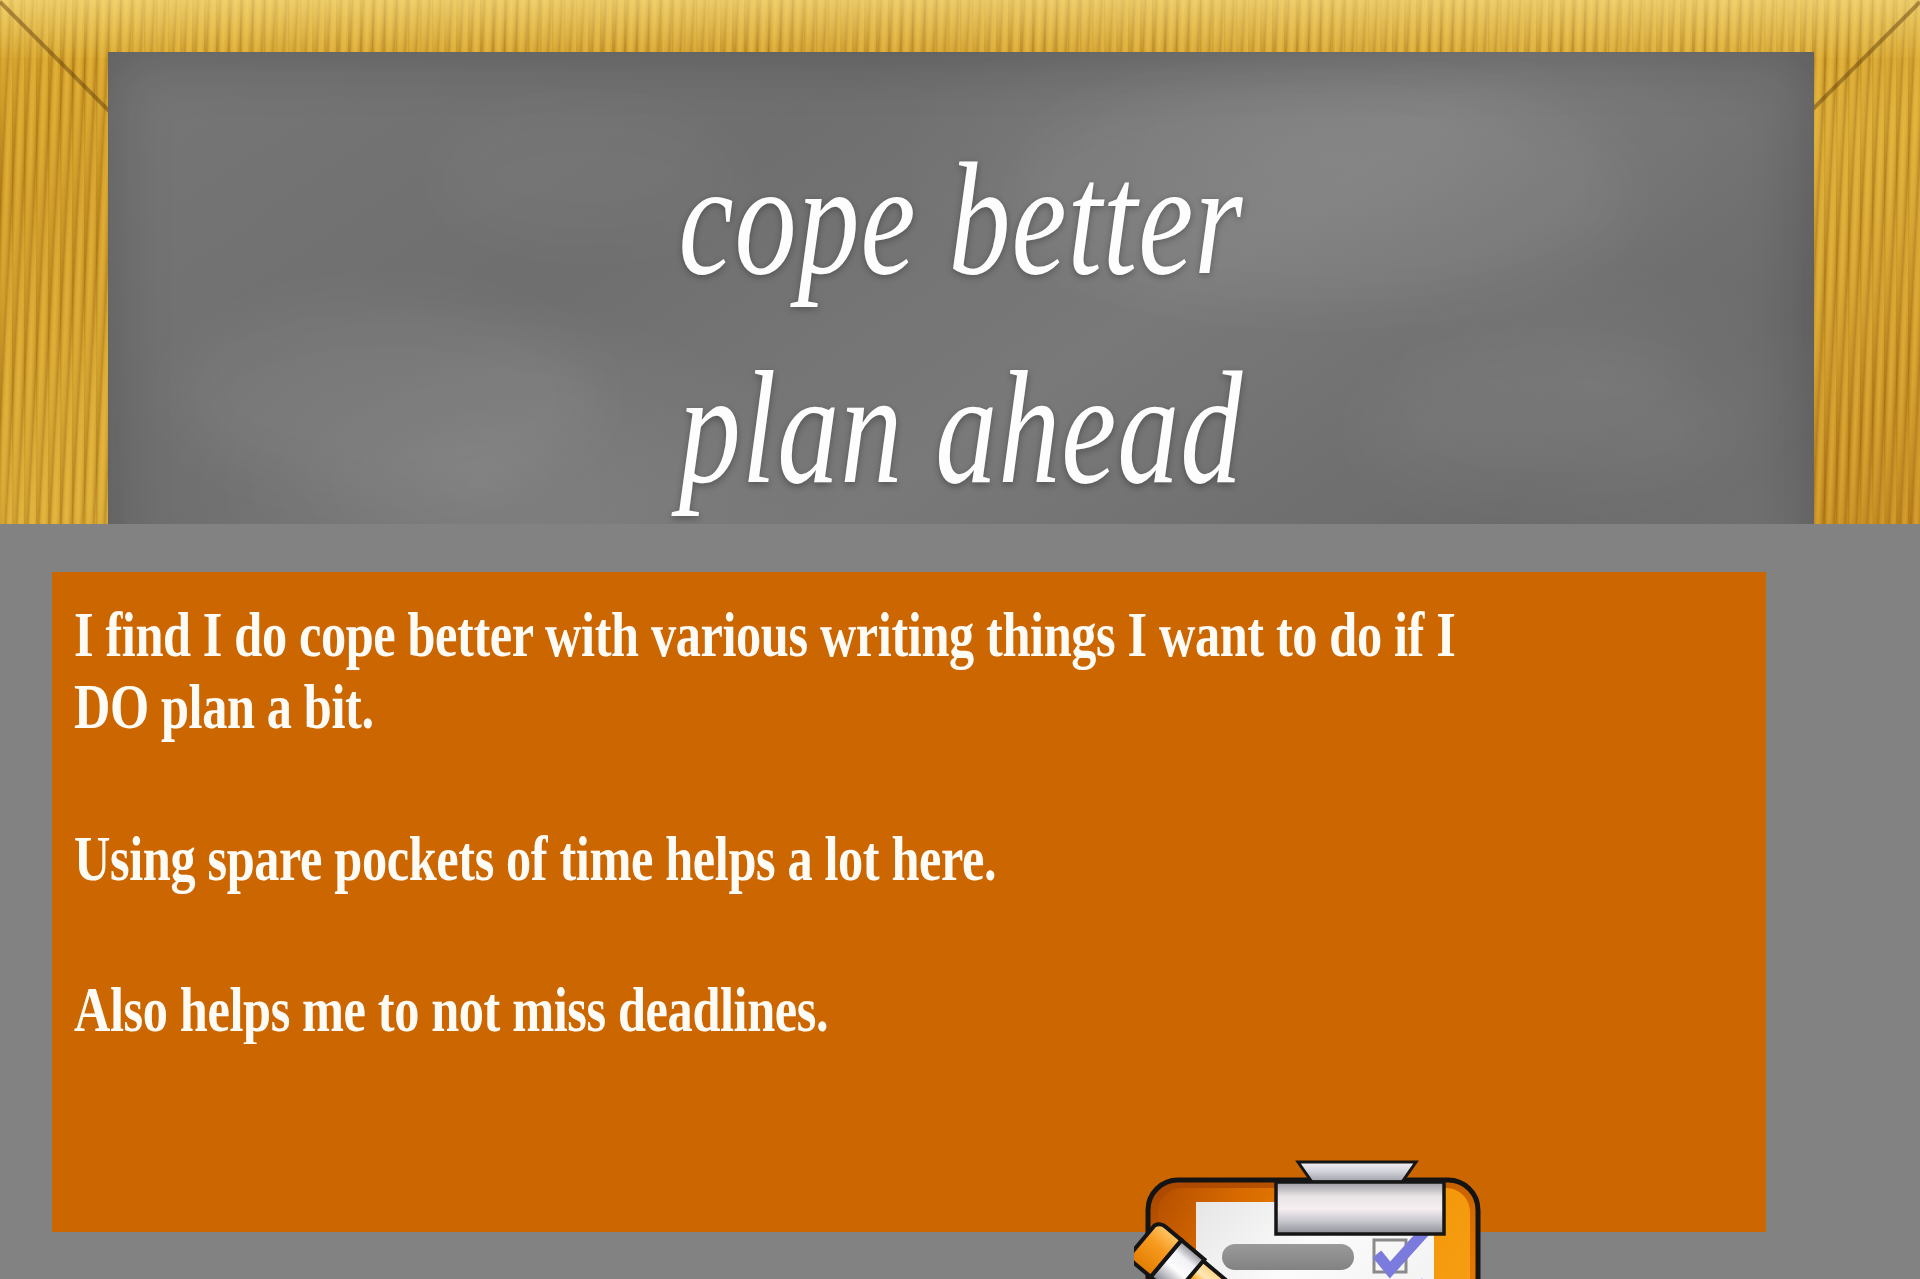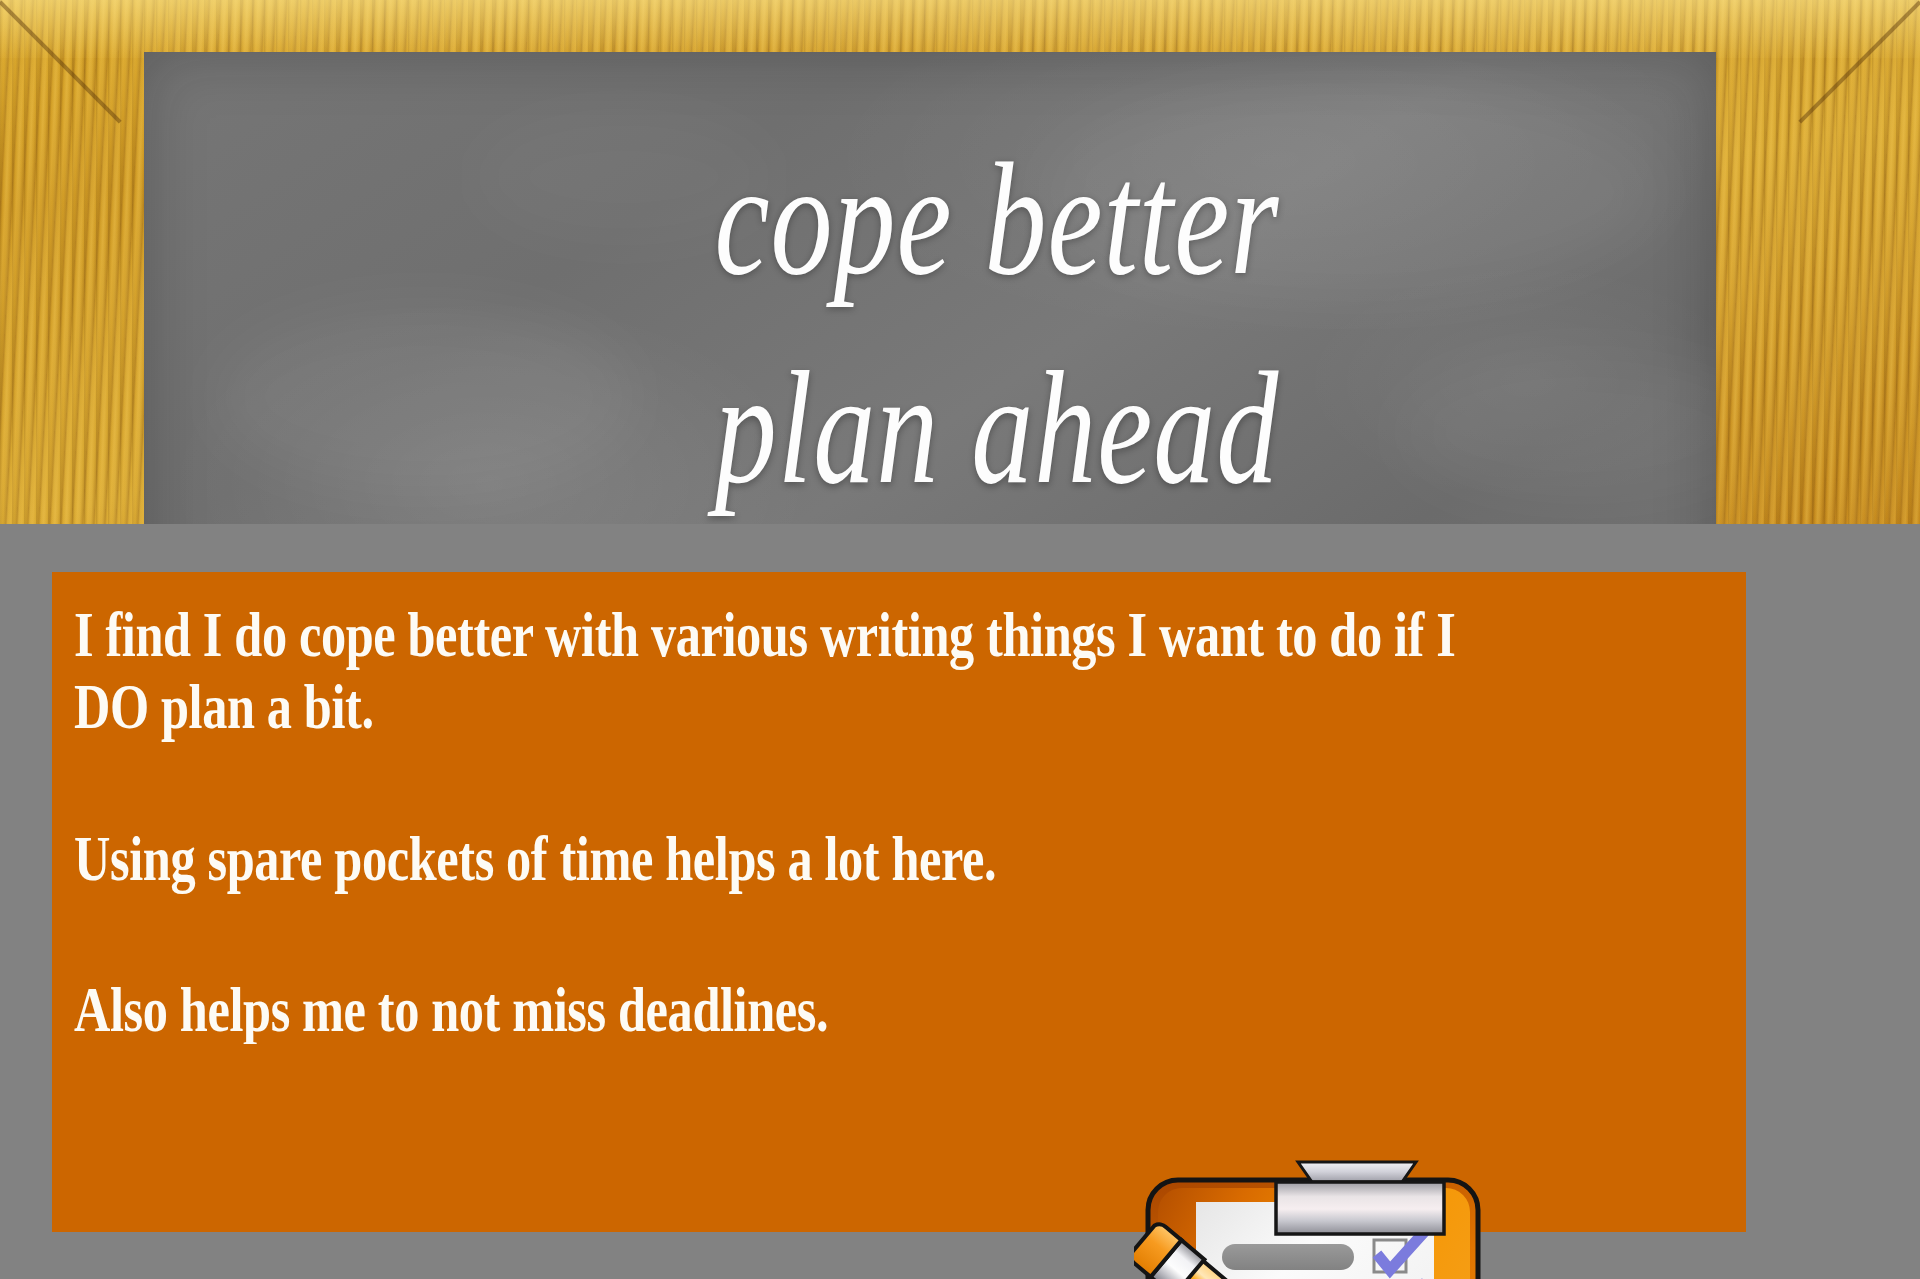--- a/index.html
+++ b/index.html
@@ -65,30 +65,29 @@
     background: rgba(90,55,10,0.45);
     transform-origin: left center;
   }
   .miter.tl { left: 0px; top: 0px; transform: rotate(45deg); }
   .miter.tr { left: 1920px; top: 0px; transform: rotate(135deg); }
 
   .chalkboard {
     position: absolute;
     left: 108px;
     top: 52px;
-    width: 1572px;
+    width: 1706px;
     height: 600px;
     background:
       radial-gradient(ellipse 520px 300px at 22% 72%, rgba(255,255,255,0.085), rgba(255,255,255,0) 62%),
       radial-gradient(ellipse 700px 280px at 72% 18%, rgba(255,255,255,0.06), rgba(255,255,255,0) 65%),
       radial-gradient(ellipse 380px 200px at 88% 55%, rgba(255,255,255,0.05), rgba(255,255,255,0) 60%),
       linear-gradient(146deg, #767676 0%, #6f6f6f 30%, #797979 55%, #6b6b6b 80%, #737373 100%);
     box-shadow: inset 0 0 60px rgba(20,20,20,0.25);
     overflow: hidden;
-    margin-left: 36px;
   }
   .chalk-smudge {
     position: absolute;
     border-radius: 50%;
     background: rgba(255,255,255,0.05);
     filter: blur(26px);
   }
   .sm1 { left: 70px;  top: 250px; width: 420px; height: 190px; }
   .sm2 { left: 900px; top: 30px;  width: 620px; height: 220px; background: rgba(255,255,255,0.045); }
   .sm3 { left: 1250px;top: 300px; width: 380px; height: 160px; background: rgba(255,255,255,0.035); }
@@ -114,20 +113,21 @@
   }
 
   
   .panel {
     position: absolute;
     left: 52px;
     top: 572px;
     width: 1694px;
     height: 660px;
     background: #cc6600;
+    padding-left: 20px;
   }
 
   .panel-text {
     position: absolute;
     left: 22px;
     top: 28px;
     width: 1500px;
     color: #fdfbf5;
     font-family: "Liberation Serif", "DejaVu Serif", serif;
     font-weight: 700;

